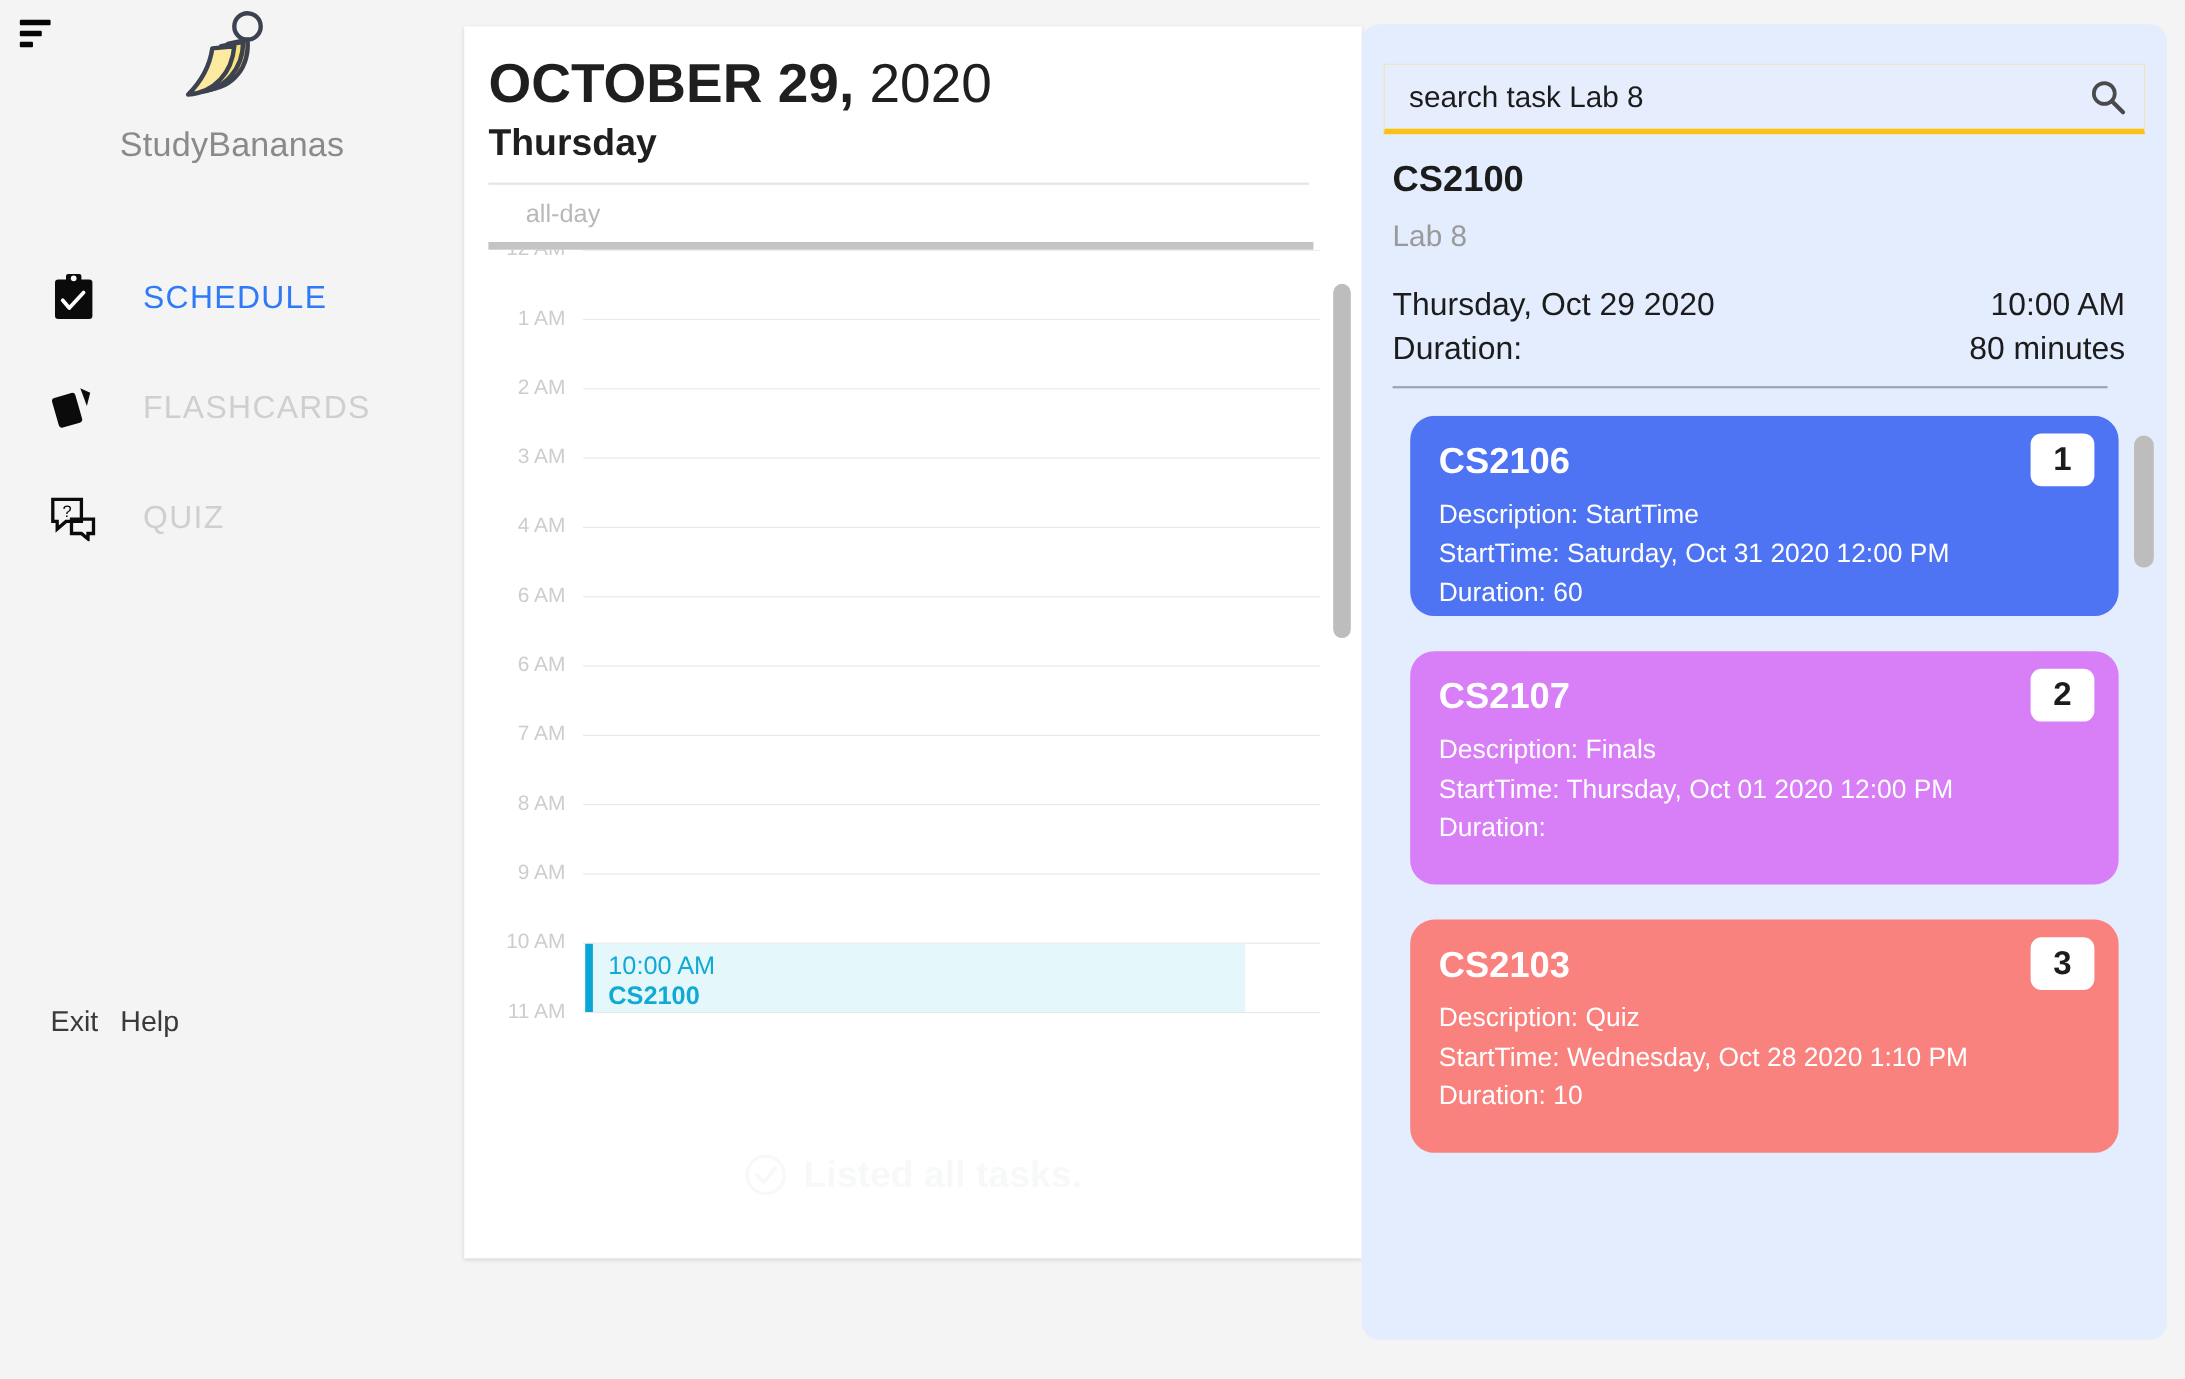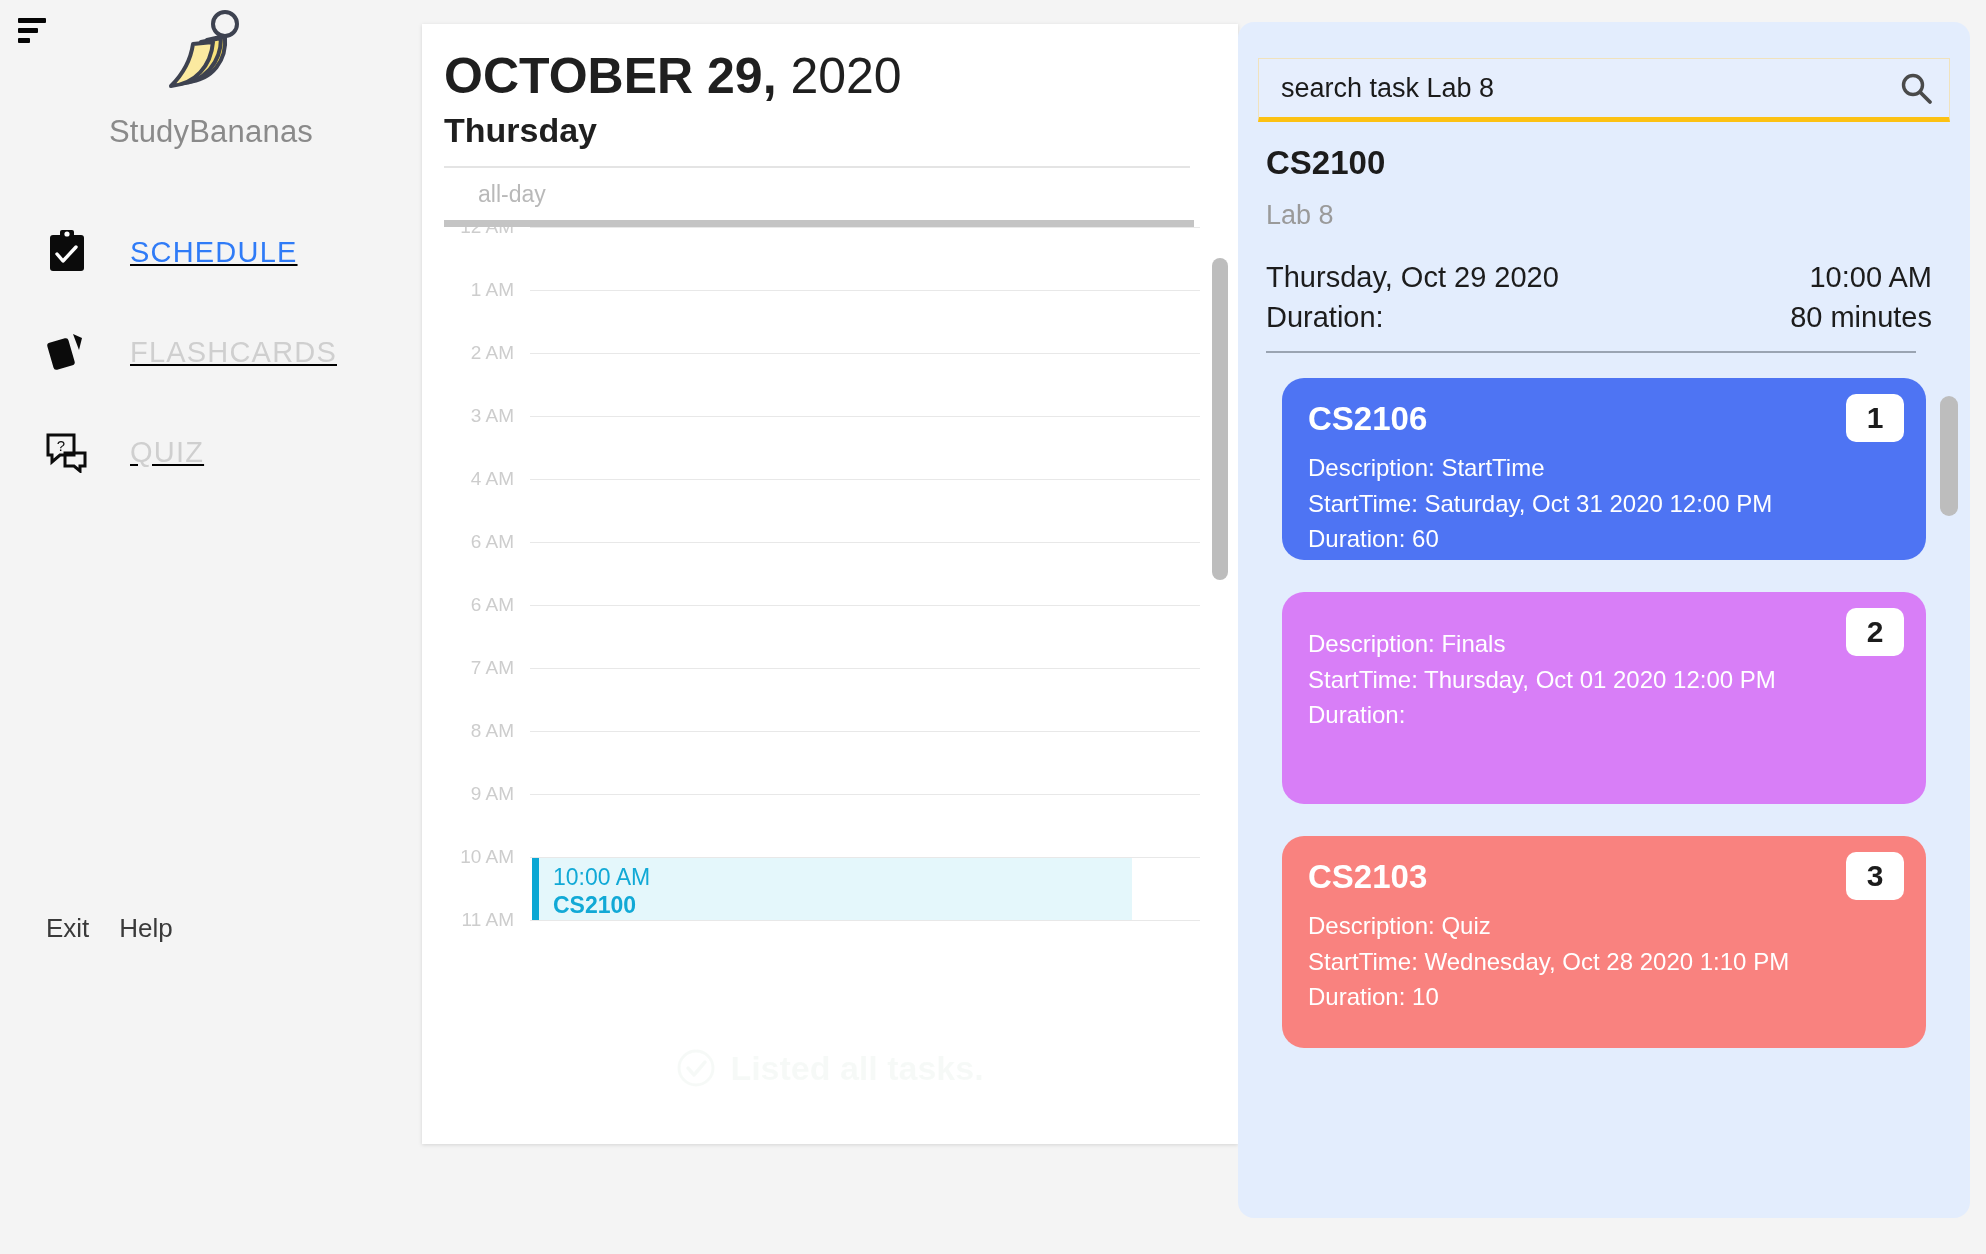--- a/index.html
+++ b/index.html
@@ -54,21 +54,21 @@
   }
   #brand svg { display: block; margin: 0 auto; }
   #brand-name {
     margin-top: 6px;
     font-size: 31px;
     color: #8a8a8a;
     letter-spacing: 0.2px;
     font-family: "Liberation Sans", sans-serif;
   }
 
-  #nav { position: absolute; left: 0; top: 202px; width: 468px; text-decoration: underline; }
+  #nav { position: absolute; left: 0; top: 221px; width: 468px; }
   .nav-item {
     display: flex;
     align-items: center;
     height: 100px;
     padding-left: 44px;
     cursor: pointer;
     box-sizing: border-box;
   }
   .nav-icon {
     width: 46px;
@@ -85,21 +85,21 @@
     font-family: "Liberation Sans", sans-serif;
   }
   .nav-item.active .nav-label { color: #2f7bf7; }
   .nav-item.inactive .nav-label { color: #cfcfcf; }
 
   #bottom-links {
     position: absolute;
     left: 46px;
     bottom: 310px;
     display: flex;
-    gap: 30px;
+    gap: 20px;
   }
   .bottom-link {
     font-size: 26px;
     color: #3a3a3a;
     cursor: pointer;
     font-family: "Liberation Sans", sans-serif;
   }
 
   
   #calendar {
@@ -544,20 +544,21 @@
         <div class="task-code">CS2106</div>
         <div class="task-lines">
           <div class="task-line">Description:   StartTime</div>
           <div class="task-line">StartTime:  Saturday, Oct 31 2020   12:00 PM</div>
           <div class="task-line">Duration:  60</div>
         </div>
         <div class="task-badge">1</div>
       </div>
 
       <div class="task-card" style="background:#d87ef7; height:212px;">
+        <div class="task-code">CS2107</div>
         <div class="task-lines">
           <div class="task-line">Description:   Finals</div>
           <div class="task-line">StartTime:  Thursday, Oct 01 2020   12:00 PM</div>
           <div class="task-line">Duration:</div>
         </div>
         <div class="task-badge">2</div>
       </div>
 
       <div class="task-card" style="background:#f9827f; height:212px;">
         <div class="task-code">CS2103</div>

